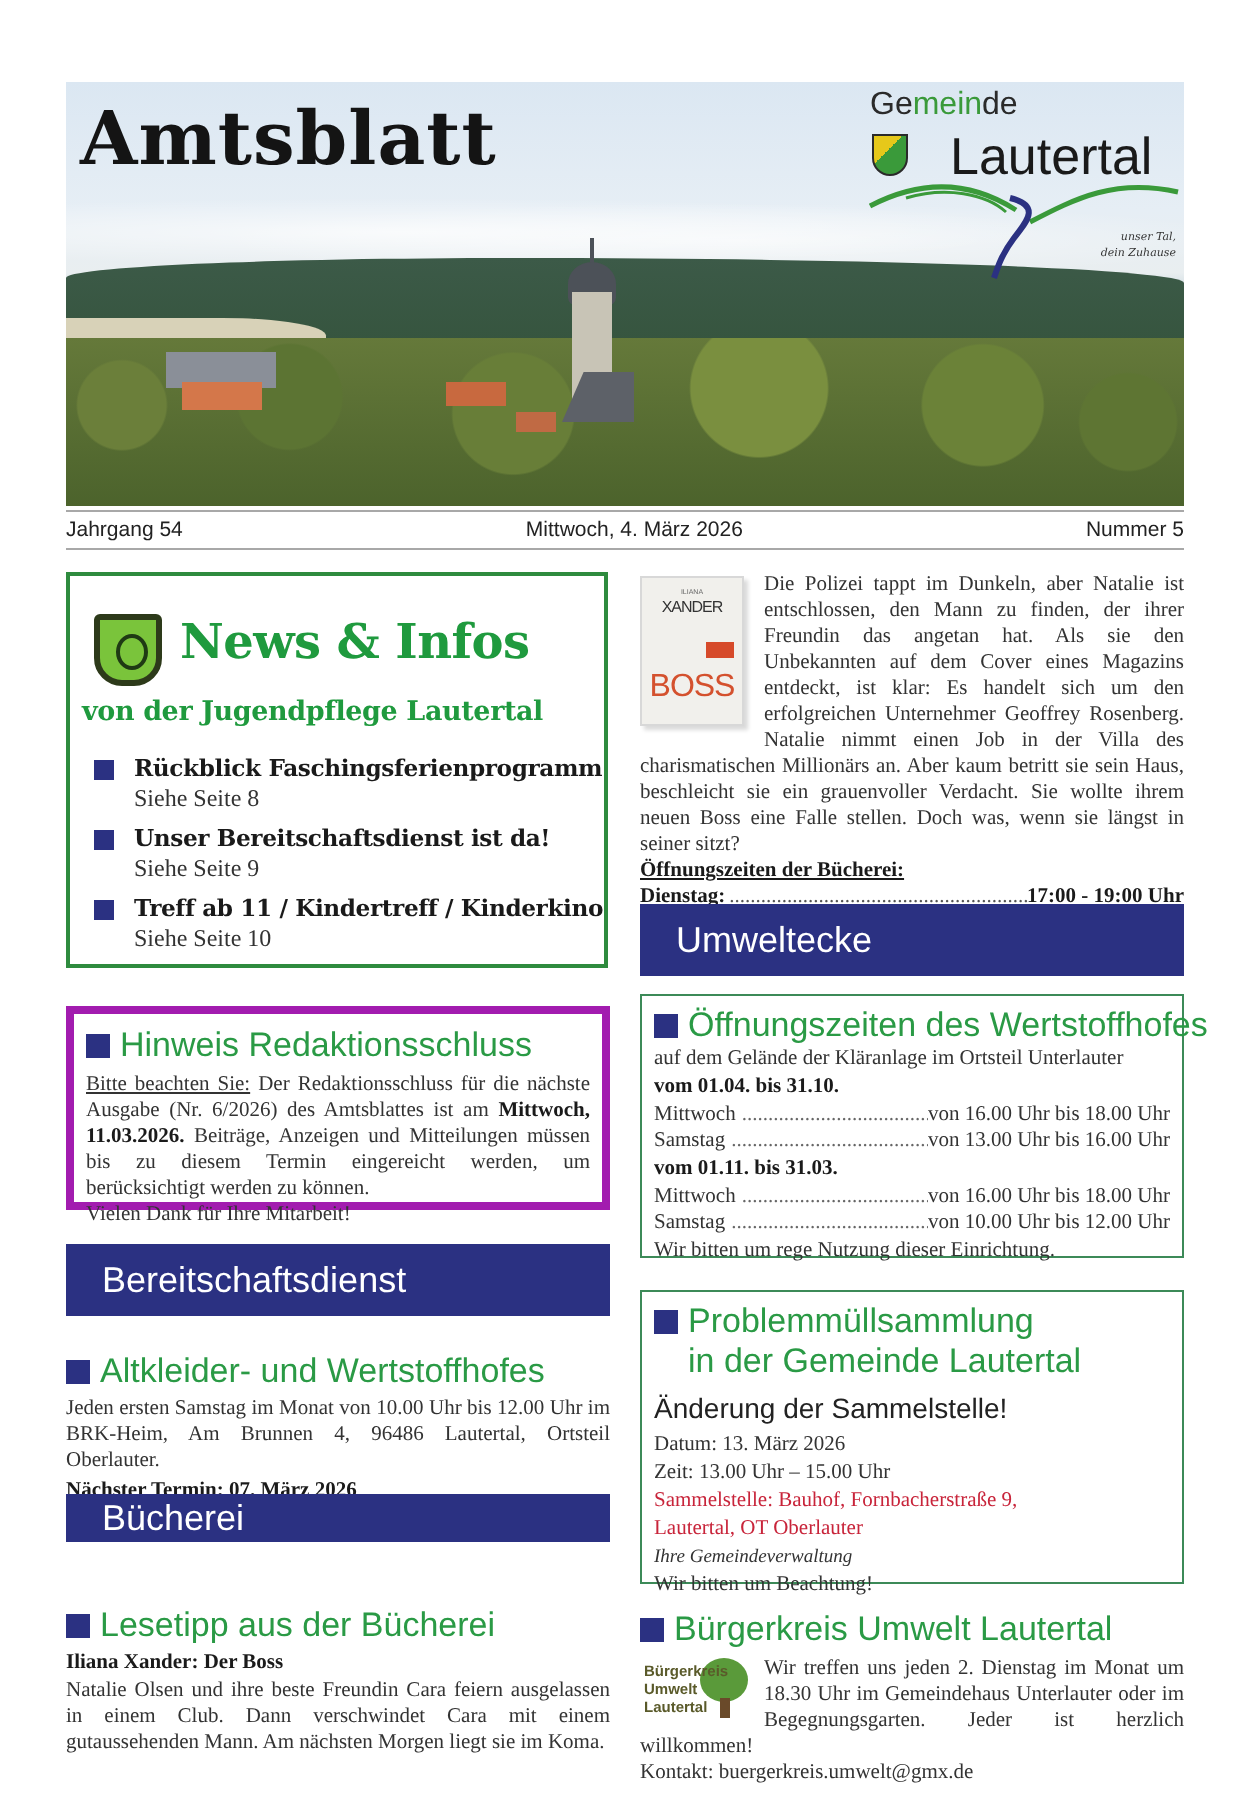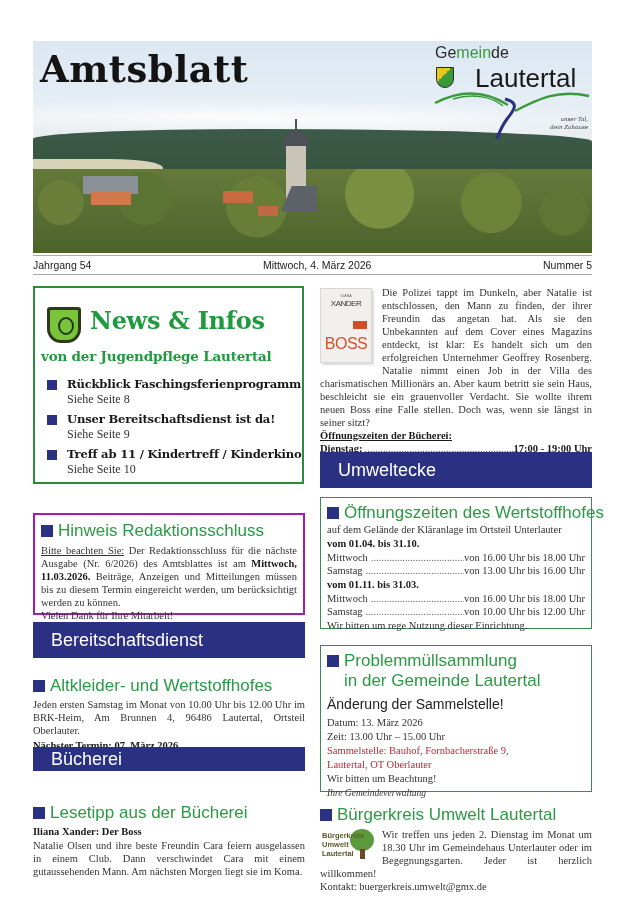--- a/index.html
+++ b/index.html
@@ -75,21 +75,21 @@
   
   .issue-line {
     left: 33px; top: 255px; width: 559px; height: 20px;
     border-top: 1px solid #a8a8a8; border-bottom: 1px solid #a8a8a8;
     font-family: "Liberation Sans", sans-serif; font-size: 10.5px; color: #222;
     display: flex; justify-content: space-between; align-items: center; padding: 0 0;
   }
 
   
   .green-box { border: 2px solid #2e8b3e; }
-  .gray-box { border: 2px solid #a21caf; margin-top: 10px; }
+  .gray-box { border: 4px solid #a21caf; }
   .thin-green { border: 1px solid #3c8a58; }
 
   .news-box { left: 33px; top: 286px; width: 271px; height: 198px; }
   .news-title { position: absolute; left: 55px; top: 18px; font-family: "DejaVu Serif", serif; font-weight: bold; font-size: 24px; color: #1f9a3e; white-space: nowrap; letter-spacing: -0.3px; }
   .news-sub { position: absolute; left: 6px; top: 60px; font-family: "DejaVu Serif", serif; font-weight: bold; font-size: 13.5px; color: #1f9a3e; white-space: nowrap; letter-spacing: -0.2px; }
   .news-badge {
     position: absolute; left: 12px; top: 19px; width: 34px; height: 36px;
     background: #7ac43b; border: 3px solid #2d3a1a; border-radius: 3px 3px 14px 14px;
   }
   .news-badge::after {
@@ -303,22 +303,22 @@
 
 <div class="abs problem-box thin-green">
   <div class="sec-title"><span class="sq"></span><span>Problemmüllsammlung</span></div>
   <div class="sec-title indent">in der Gemeinde Lautertal</div>
   <div class="sub-head">Änderung der Sammelstelle!</div>
   <div class="pblock">
     <div class="pline">Datum: 13. März 2026</div>
     <div class="pline">Zeit: 13.00 Uhr – 15.00 Uhr</div>
     <div class="pline red">Sammelstelle: Bauhof, Fornbacherstraße 9,</div>
     <div class="pline red">Lautertal, OT Oberlauter</div>
+    <div class="pline it">Ihre Gemeindeverwaltung</div>
     <div class="pline">Wir bitten um Beachtung!</div>
-    <div class="pline it">Ihre Gemeindeverwaltung</div>
   </div>
 </div>
 
 <div class="abs buerger">
   <div class="sec-title"><span class="sq"></span><span>Bürgerkreis Umwelt Lautertal</span></div>
   <div class="buerger-logo">
     <div class="tree"></div>
     <div class="trunk"></div>
     <div class="txt">
         <div>Bürgerkreis</div>

